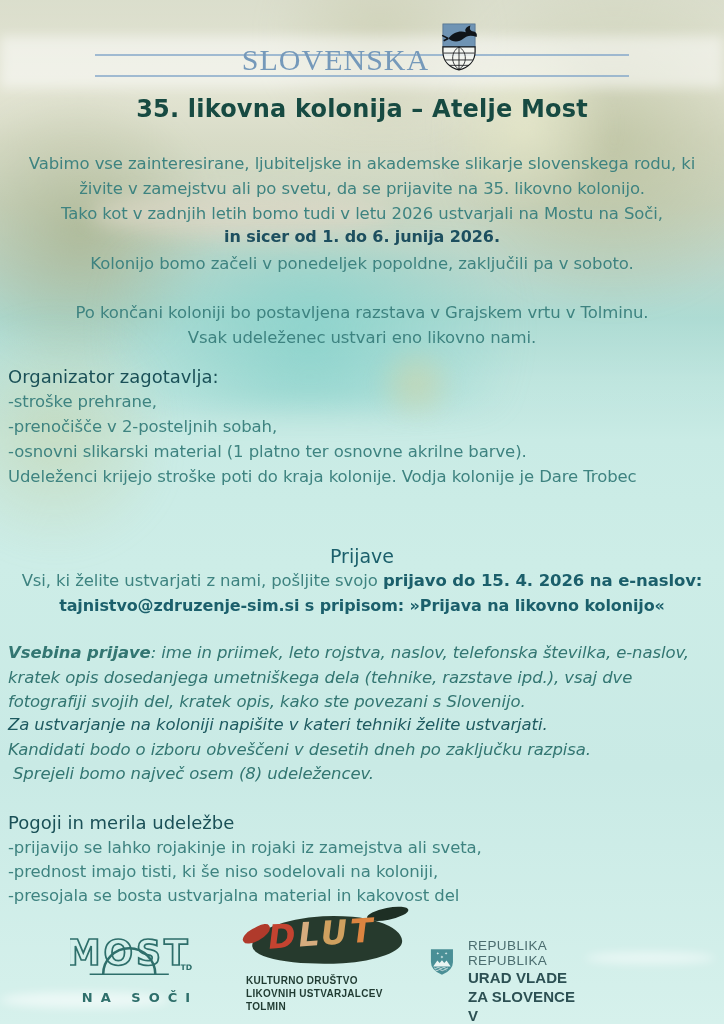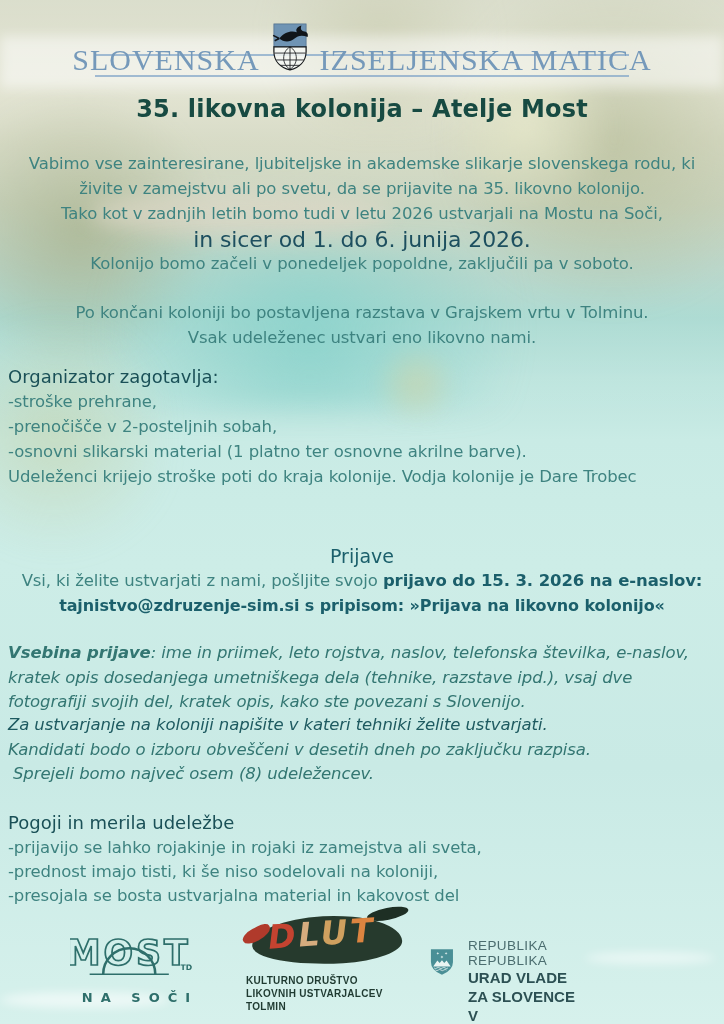--- a/index.html
+++ b/index.html
@@ -99,42 +99,41 @@
       <span class="h-name">SLOVENSKA</span>
       <svg width="46" height="56" viewBox="0 0 60 72">
         <rect x="9" y="2" width="42" height="30" fill="#6f94b4" stroke="#51708e" stroke-width="1"></rect>
         <path d="M16 21 C22 13,32 10,39 13 C37 9,39 6,45 4 C43 9,45 11,49 12 C53 13,54 16,53 19
                  C46 16,40 17,36 21 C30 26,22 26,16 21 Z" fill="#10151a"></path>
         <path d="M16 21 L8 17 M16 21 L10 24" stroke="#10151a" stroke-width="2" fill="none"></path>
         <path d="M9 32 h42 v6 c0 13 -9 21 -21 24 c-12 -3 -21 -11 -21 -24 z" fill="rgba(245,247,243,.85)" stroke="#15181b" stroke-width="1.6"></path>
         <path d="M30 32 V62 M30 32 C19 38,19 55,30 61 M30 32 C41 38,41 55,30 61
                  M10 40 H50 M12 49 H48 M17 56 H43" stroke="#15181b" stroke-width="1.1" fill="none"></path>
       </svg>
-      <span class="h-name">IZSELJENSKA MATICA</span>
     </div>
   </div>
 
   <div class="t c title">35. likovna kolonija – Atelje Most</div>
 
   <div class="t c" style="top:154px">Vabimo vse zainteresirane, ljubiteljske in akademske slikarje slovenskega rodu, ki</div>
   <div class="t c" style="top:179px">živite v zamejstvu ali po svetu, da se prijavite na 35. likovno kolonijo.</div>
   <div class="t c" style="top:204px">Tako kot v zadnjih letih bomo tudi v letu 2026 ustvarjali na Mostu na Soči,</div>
-  <div class="t c" style="top:227px;font-size:22px;font-weight:normal;color:#1d4f5f">in sicer od 1. do 6. junija 2026.</div>
+  <div class="t c" style="top:227px;font-size:16px;font-weight:bold;color:#1d4f5f">in sicer od 1. do 6. junija 2026.</div>
   <div class="t c" style="top:254px">Kolonijo bomo začeli v ponedeljek popoldne, zaključili pa v soboto.</div>
   <div class="t c" style="top:303px">Po končani koloniji bo postavljena razstava v Grajskem vrtu v Tolminu.</div>
   <div class="t c" style="top:328px">Vsak udeleženec ustvari eno likovno nami.</div>
 
   <div class="t l head" style="top:366px">Organizator zagotavlja:</div>
   <div class="t l" style="top:392px">-stroške prehrane,</div>
   <div class="t l" style="top:417px">-prenočišče v 2-posteljnih sobah,</div>
   <div class="t l" style="top:442px">-osnovni slikarski material (1 platno ter osnovne akrilne barve).</div>
   <div class="t l" style="top:467px">Udeleženci krijejo stroške poti do kraja kolonije. Vodja kolonije je Dare Trobec</div>
 
   <div class="t c head" style="top:545px;font-size:19px;color:#1b5f6b">Prijave</div>
-  <div class="t c" style="top:571px"><span>Vsi, ki želite ustvarjati z nami, pošljite svojo </span><span class="bold-dark">prijavo do 15. 3. 2026 na e-naslov:</span></div>
+  <div class="t c" style="top:571px"><span>Vsi, ki želite ustvarjati z nami, pošljite svojo </span><span class="bold-dark">prijavo do 15. 4. 2026 na e-naslov:</span></div>
   <div class="t c bold-dark" style="top:596px;font-size:16px">tajnistvo@zdruzenje-sim.si s pripisom: »Prijava na likovno kolonijo«</div>
 
   <div class="t l it" style="top:643px"><span style="font-weight:bold">Vsebina prijave</span><span>: ime in priimek, leto rojstva, naslov, telefonska številka, e-naslov,</span></div>
   <div class="t l it" style="top:668px">kratek opis dosedanjega umetniškega dela (tehnike, razstave ipd.), vsaj dve</div>
   <div class="t l it" style="top:692px">fotografiji svojih del, kratek opis, kako ste povezani s Slovenijo.</div>
   <div class="t l it" style="top:715px;font-weight:normal;color:#1e5a60">Za ustvarjanje na koloniji napišite v kateri tehniki želite ustvarjati.</div>
   <div class="t l it" style="top:740px">Kandidati bodo o izboru obveščeni v desetih dneh po zaključku razpisa.</div>
   <div class="t it" style="top:764px;left:13px">Sprejeli bomo največ osem (8) udeležencev.</div>
 
   <div class="t l head" style="top:812px">Pogoji in merila udeležbe</div>

